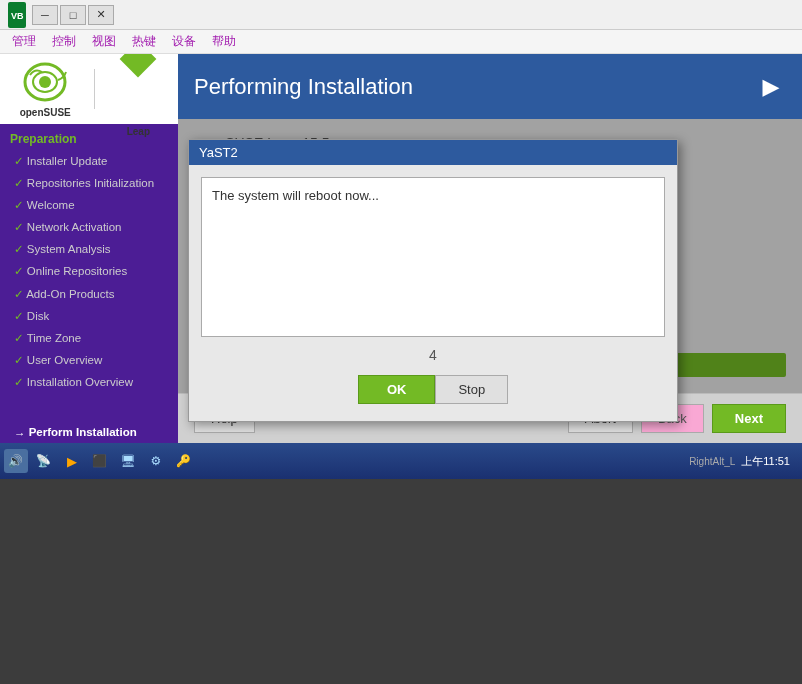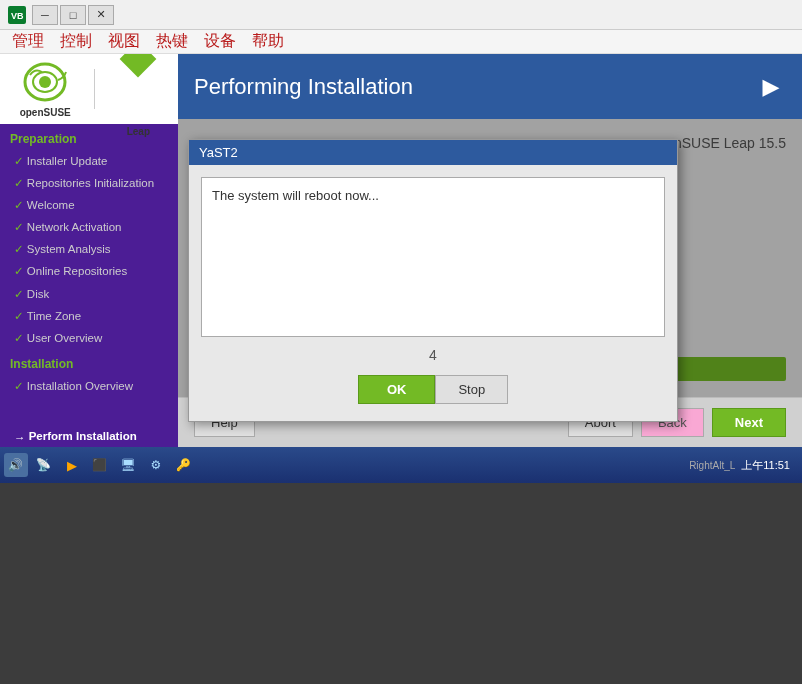--- a/index.html
+++ b/index.html
@@ -17,21 +17,21 @@
       height: 30px;
       background: #f0f0f0;
       display: flex;
       align-items: center;
       padding: 0 8px;
       border-bottom: 1px solid #ccc;
       user-select: none;
     }
     .titlebar-icon {
       width: 18px;
-      height: 18px;
+      height: 26px;
       background: #0a7c2e;
       border-radius: 2px;
       margin-right: 6px;
       display: flex;
       align-items: center;
       justify-content: center;
       color: white;
       font-size: 10px;
       font-weight: bold;
     }
@@ -62,22 +62,22 @@
     .menubar {
       height: 24px;
       background: #f5f5f5;
       border-bottom: 1px solid #ddd;
       display: flex;
       align-items: center;
       padding: 0 4px;
     }
     .menubar-item {
       padding: 2px 8px;
-      font-size: 16px;
-      color: #b91c1c;
+      font-size: 12px;
+      color: #a21caf;
       cursor: pointer;
       border-radius: 2px;
     }
 
     
     .yast-content {
       display: flex;
       flex: 1;
       background: #e8e8e8;
     }
@@ -171,21 +171,21 @@
       align-items: center;
       justify-content: center;
     }
 
     
     .content-area {
       flex: 1;
       padding: 16px;
       display: flex;
       flex-direction: column;
-      align-items: flex-end;
+      align-items: flex-start;
       position: relative;
     }
 
     .product-name {
       color: #555;
       font-size: 14px;
       margin-bottom: 10px;
     }
 
     
@@ -396,25 +396,25 @@
       </div>
     </div>
 
     <div class="sidebar-section-label">Preparation</div>
     <div class="sidebar-item checked">Installer Update</div>
     <div class="sidebar-item checked">Repositories Initialization</div>
     <div class="sidebar-item checked">Welcome</div>
     <div class="sidebar-item checked">Network Activation</div>
     <div class="sidebar-item checked">System Analysis</div>
     <div class="sidebar-item checked">Online Repositories</div>
+    <div class="sidebar-item checked">Add-On Products</div>
     <div class="sidebar-item checked">Disk</div>
     <div class="sidebar-item checked">Time Zone</div>
     <div class="sidebar-item checked">User Overview</div>
 
-    <div class="sidebar-section-label">Installation</div>
     <div class="sidebar-item checked">Installation Overview</div>
     <div class="sidebar-item active active-arrow">Perform Installation</div>
   </div>
 
   <div class="main-content">
 
     <div class="header-bar">
       <span class="header-title">Performing Installation</span>
       <span class="header-icon">▶</span>
     </div>

